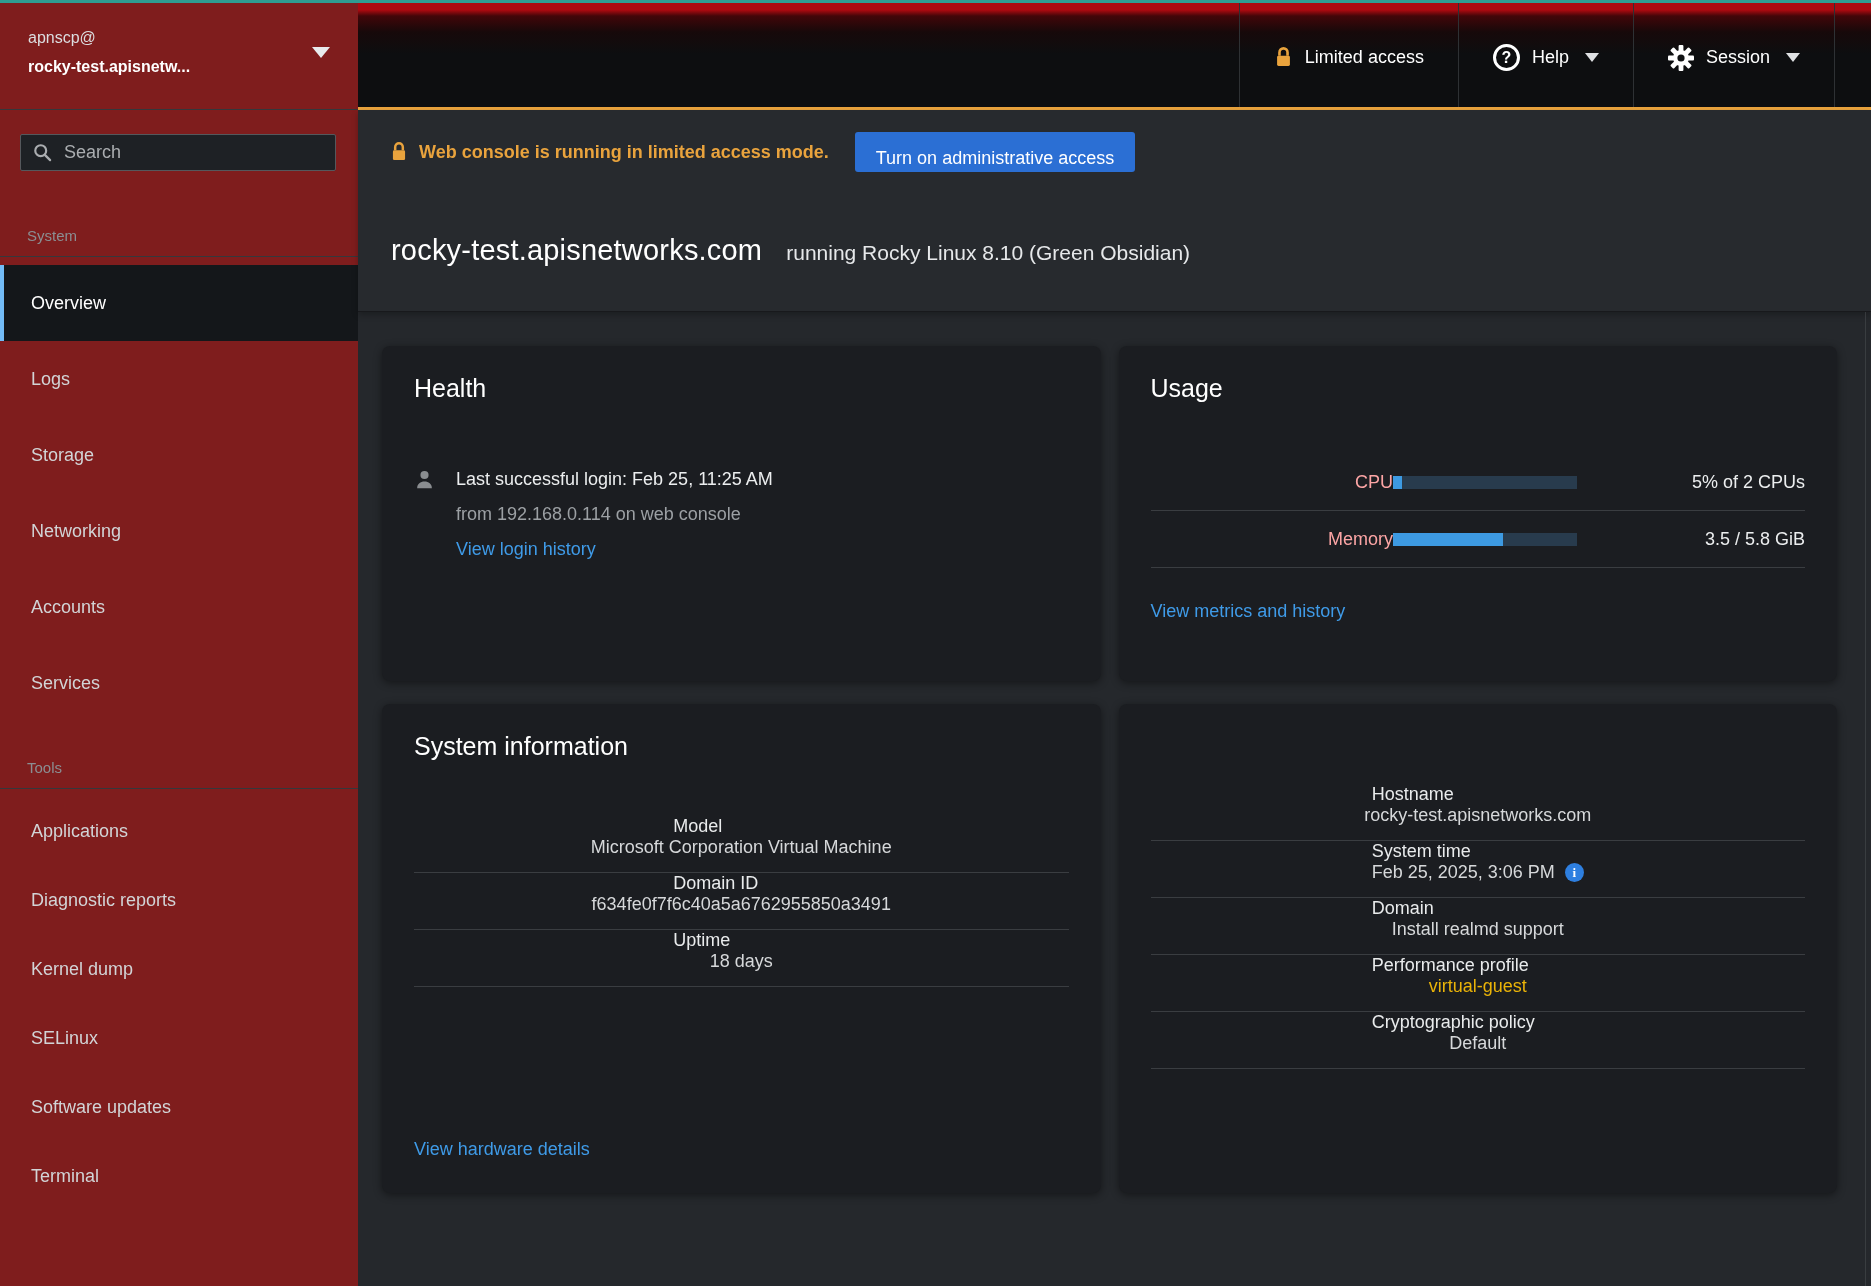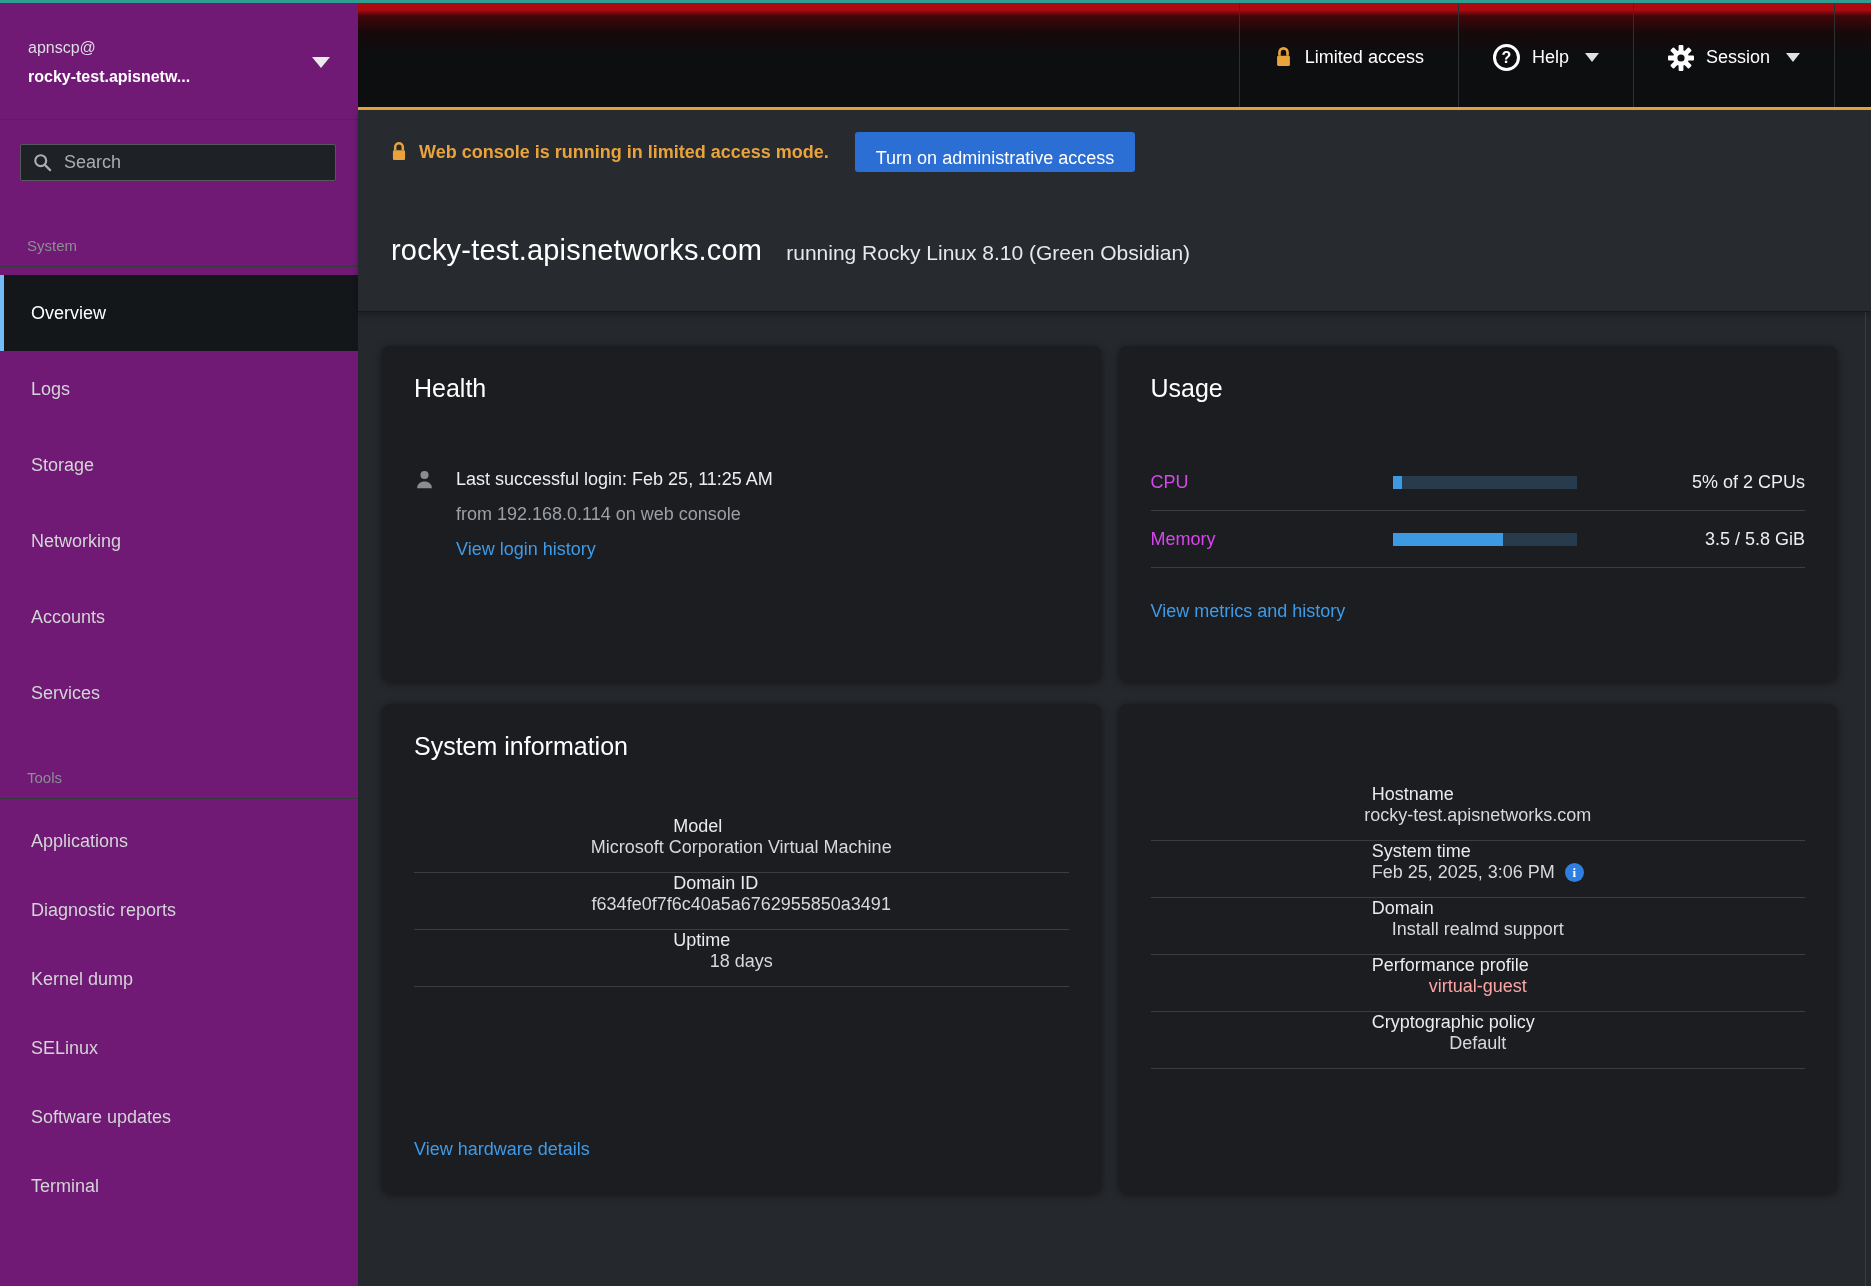--- a/index.html
+++ b/index.html
@@ -5,21 +5,21 @@
   * { margin:0; padding:0; box-sizing:border-box; }
   html,body { width:1871px; height:1286px; overflow:hidden; }
   body {
     font-family:"Liberation Sans","DejaVu Sans",sans-serif;
     background:#25282c; color:#e6e8ea; display:flex; position:relative;
   }
   
   .top-teal { position:absolute; left:0; top:0; width:1871px; height:3px; background:#2e9d92; z-index:50; }
 
   
-  .sidebar { width:358px; min-width:358px; height:100%; background:#701a75; display:flex; flex-direction:column; padding-top:13px; }
+  .sidebar { width:358px; min-width:358px; height:100%; background:#7f1d1d; display:flex; flex-direction:column; padding-top:3px; }
   .user-block { position:relative; padding:20px 56px 0 28px; height:107px; border-bottom:1px solid #35383c; cursor:pointer; }
   .user-name { font-size:16px; color:#dcdee0; line-height:29px; }
   .user-host { font-size:16px; font-weight:bold; color:#fff; line-height:29px; white-space:nowrap; }
   .user-caret { position:absolute; right:28px; top:44px; width:0; height:0;
     border-left:9px solid transparent; border-right:9px solid transparent; border-top:11px solid #e8eaec; }
   .search-wrap { padding:24px 22px 0 20px; }
   .search-box { display:flex; align-items:center; gap:12px; height:37px; border:1px solid #55585c; border-radius:2px; background:#1e2125; padding:0 12px; }
   .search-box input { flex:1; background:transparent; border:none; outline:none; color:#c8cacc; font-size:18px; font-family:inherit; }
   .search-box input::placeholder { color:#aaadb0; }
   .nav-section-label { margin:56px 0 0 27px; font-size:15px; color:#8b8e92; }
@@ -60,35 +60,35 @@
   
   .health-body { display:flex; gap:21px; margin-top:58px; }
   .health-lines { display:flex; flex-direction:column; }
   .health-main { font-size:18px; color:#eceeef; line-height:35px; }
   .health-sub { font-size:18px; color:#9ca0a4; line-height:35px; }
   a.link { color:#3f9be8; text-decoration:none; font-size:18px; line-height:35px; cursor:pointer; }
 
   
   .usage-rows { margin-top:50px; }
   .usage-row { display:flex; align-items:center; height:57px; border-bottom:1px solid #3a3d41; }
-  .usage-label { font-size:18px; color:#d946ef; flex:1; }
+  .usage-label { font-size:18px; color:#fca5a5; flex:1;text-align:right; }
   .bar { width:184px; height:13px; background:#283b4d; margin-right:0; }
   .bar-fill { height:100%; background:#3d9ae2; }
   .usage-value { width:228px; text-align:right; font-size:18px; color:#eceeef; }
   .usage-link { margin-top:26px; }
 
   
   .desc { margin-top:54px; }
   .desc-row { display:flex; align-items:center; height:57px; border-bottom:1px solid #3a3d41;flex-direction:column; }
   .desc-row.no-border { border-bottom:none; }
   .desc-label { font-size:18px; color:#e9ebec; }
   .sysinfo .desc-label { width:136px; }
   .config .desc-label { width:212px; }
   .desc-value { font-size:18px; color:#d6d8da; display:flex; align-items:center; gap:10px; }
-  .desc-value.dim { color:#fca5a5; }
+  .desc-value.dim { color:#eab308; }
   .desc-value a.link { line-height:normal; }
   .info-icon { width:19px; height:19px; border-radius:50%; background:#2e7fe0; color:#fff; font-size:13px; font-weight:bold; font-family:"Liberation Serif","DejaVu Serif",serif; display:flex; align-items:center; justify-content:center; cursor:pointer; }
   .bottom-link { margin-top:auto; }
 </style>
 </head>
 <body>
 
 <div class="top-teal"></div>
 
 <nav class="sidebar">

